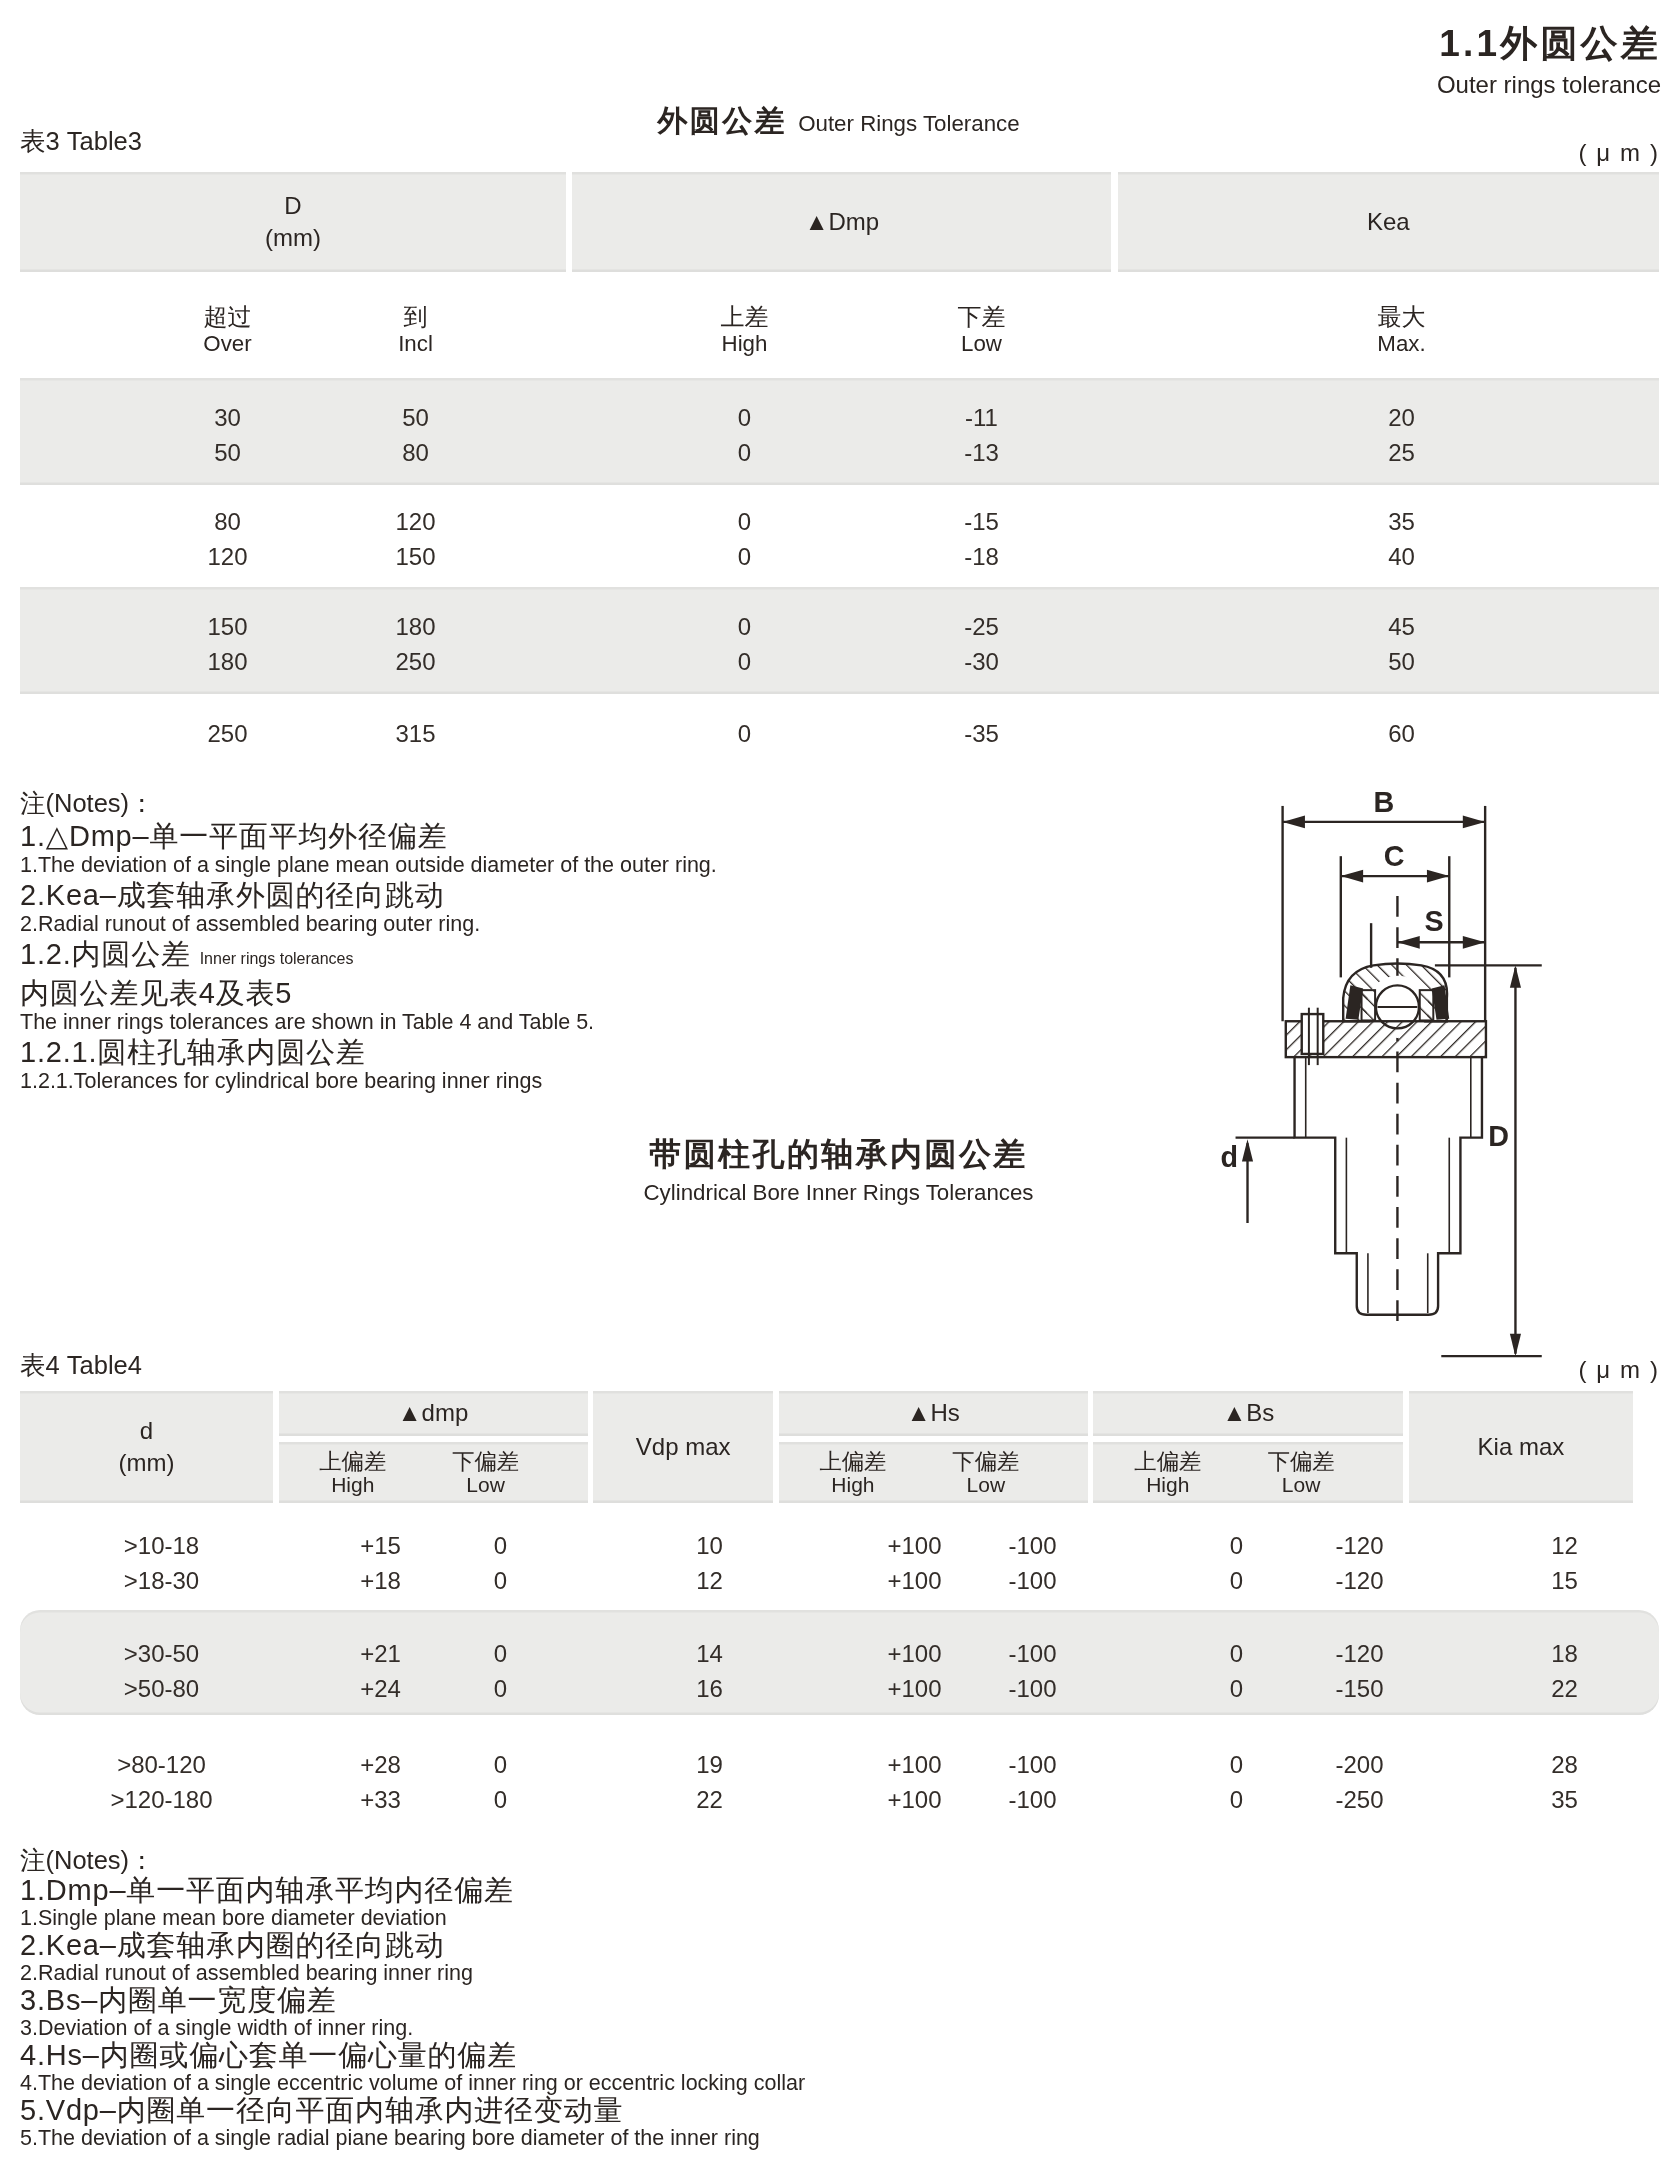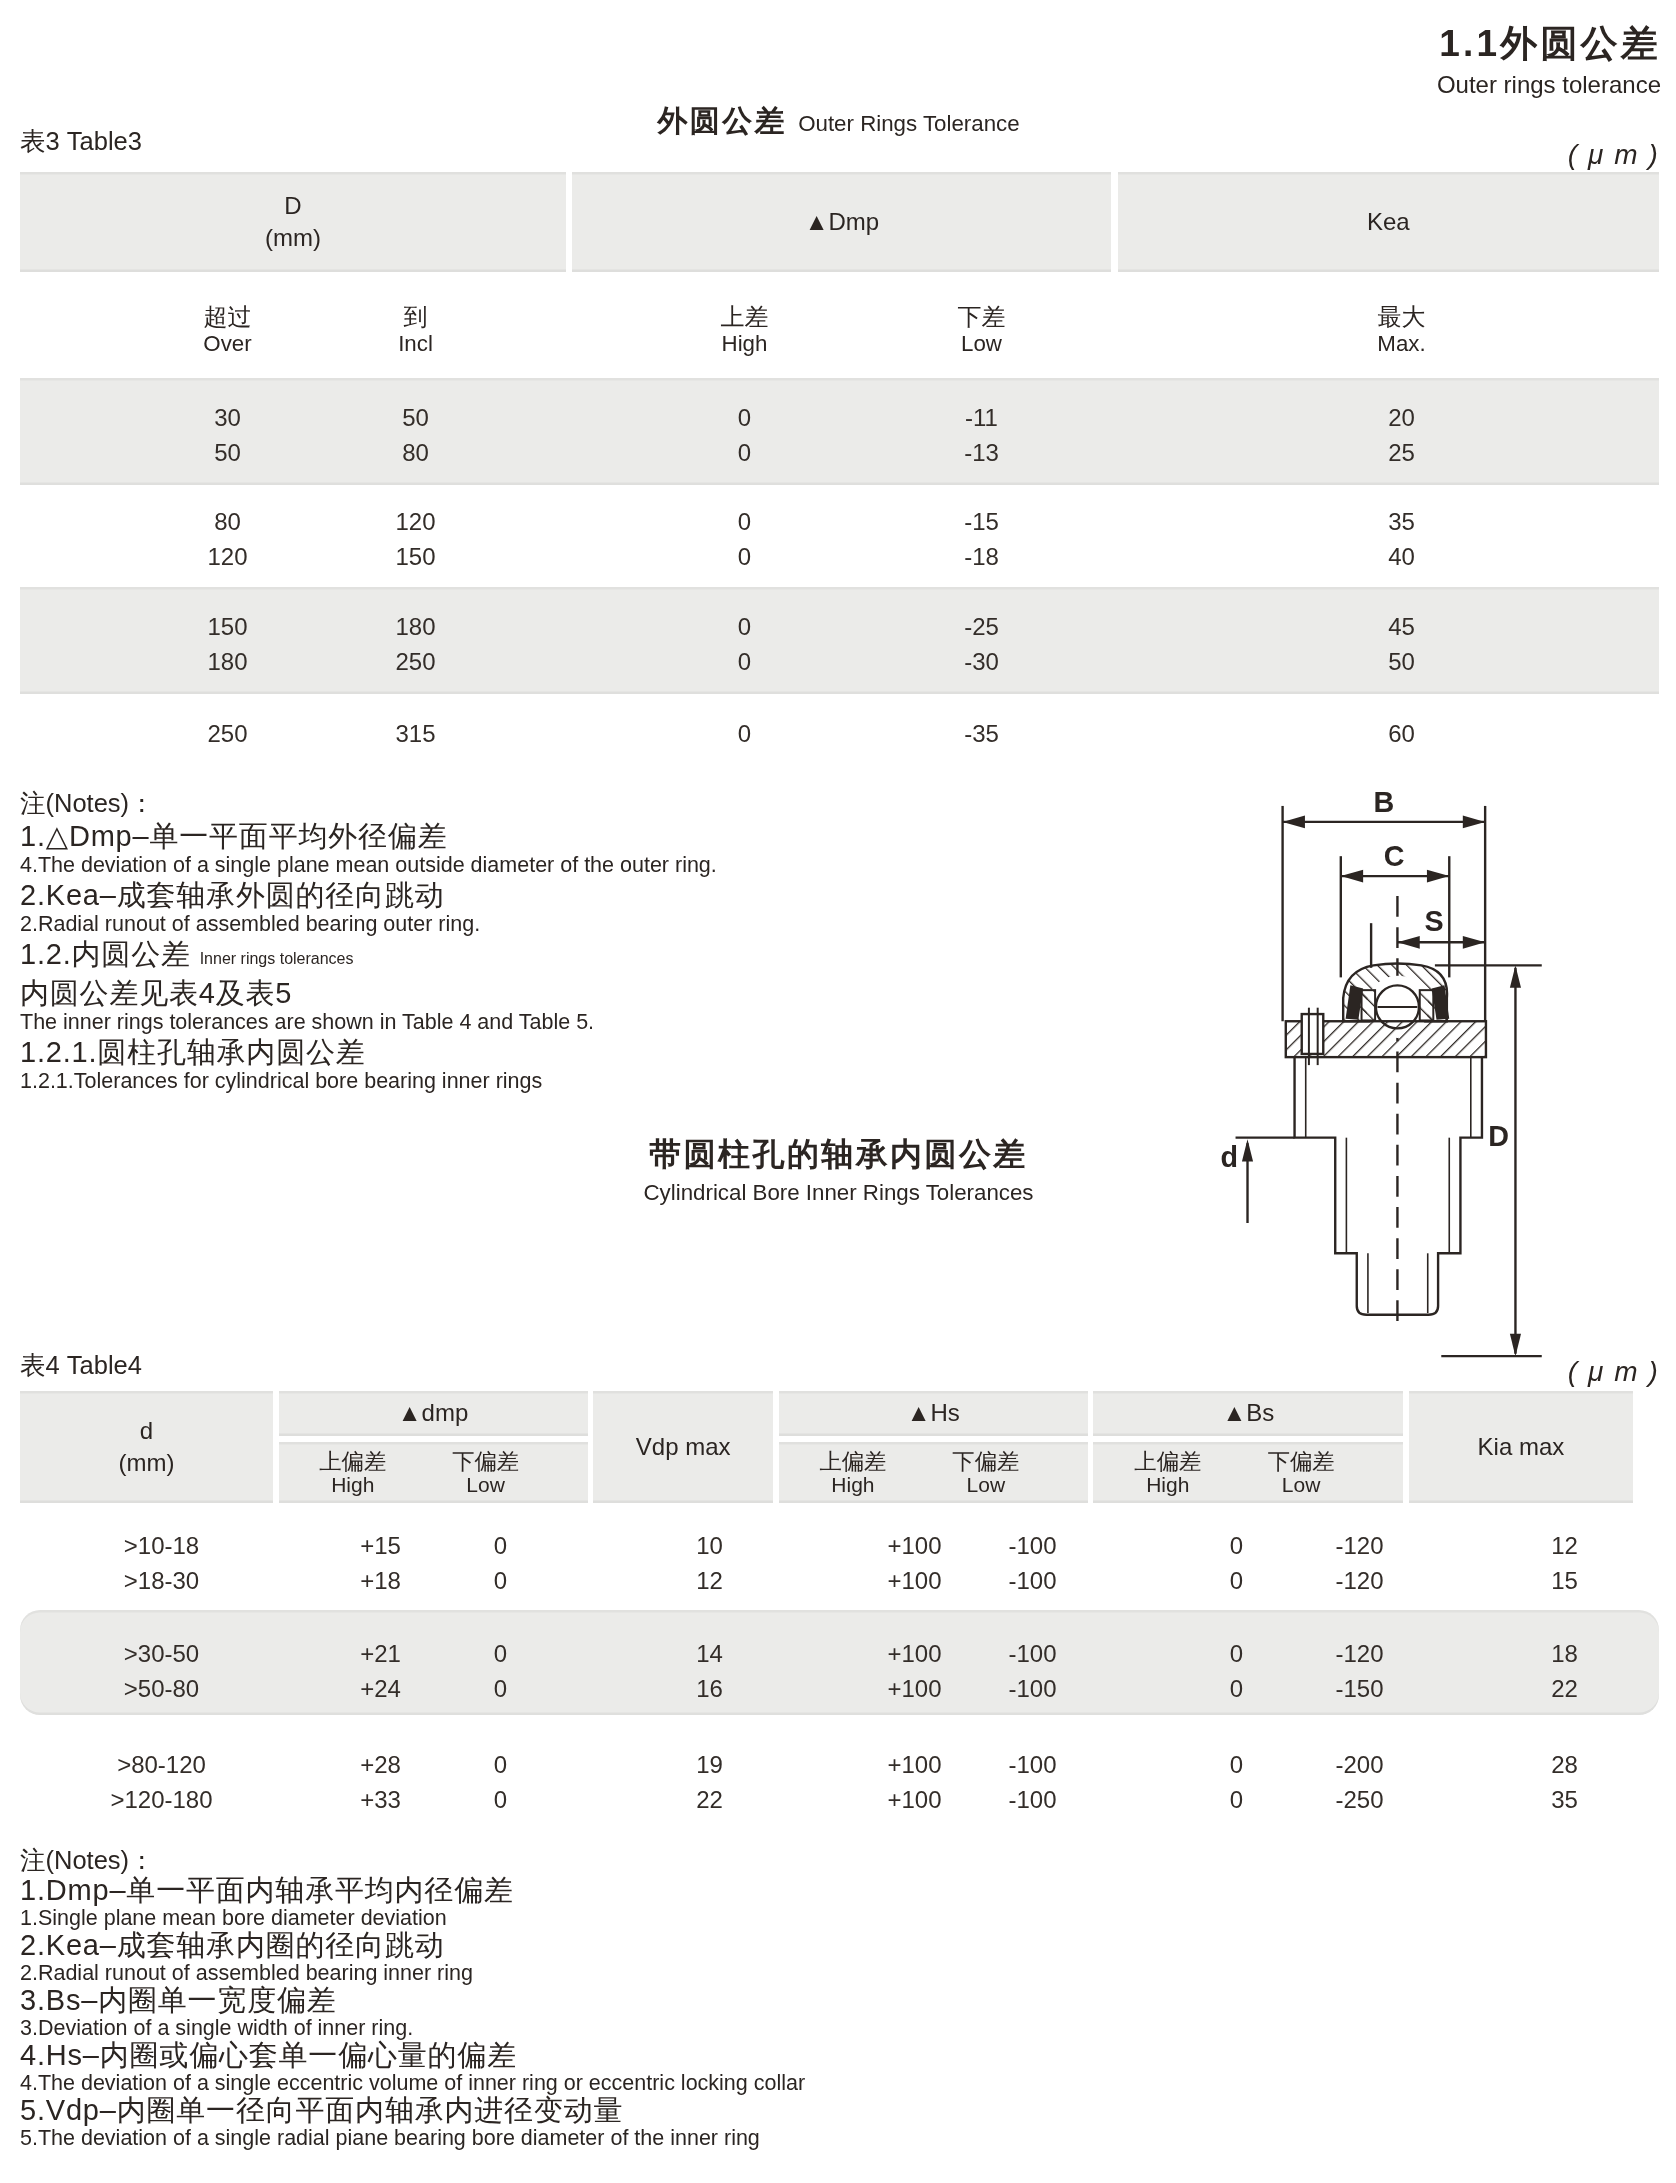--- a/index.html
+++ b/index.html
@@ -9,21 +9,21 @@
   .zh{font-family:"Liberation Sans","DejaVu Sans",sans-serif;}
   
   .corner{top:19px;right:16px;text-align:right;}
   .corner .l1{font-size:37px;font-weight:bold;letter-spacing:3.2px;}
   .corner .l2{font-size:24px;margin-top:1.6px;}
   
   .sec-title{top:101px;left:0;width:1677px;text-align:center;}
   .sec-title .t-zh{font-size:30px;font-weight:bold;letter-spacing:2.4px;}
   .sec-title .t-en{font-size:22.3px;margin-left:11.2px;}
   .tbl-label{font-size:25.5px;}
-  .um{font-size:28px;letter-spacing:1.6px;font-style:italic;}
+  .um{font-size:24px;letter-spacing:1.6px;}
   
   .hrow{left:20px;width:1639px;display:flex;gap:6.4px;}
   .hbox{background:#ebebe9;display:flex;flex-direction:column;align-items:center;justify-content:center;
         font-size:24px;box-shadow:inset 0 2.4px 0 rgba(0,0,0,0.045), inset 0 -2.4px 0 rgba(0,0,0,0.055);}
   .hbox .sub{margin-top:3.2px;}
   
   .cell{position:absolute;width:207px;text-align:center;}
   .sh .czh{font-size:24px;line-height:29px;}
   .sh .cen{font-size:22.3px;line-height:25.5px;}
   .trow{position:relative;height:35px;font-size:24px;line-height:35px;color:#332d29;}
@@ -166,21 +166,21 @@
         <span class="cell c2">315</span>
         <span class="cell c3">0</span>
         <span class="cell c4">-35</span>
         <span class="cell c5">60</span>
     </div>
   </div>
 
   <div class="abs notes" style="top:787px;">
     <div class="nt zh">注(Notes)：</div>
     <div class="nzh zh">1.△Dmp–单一平面平均外径偏差</div>
-    <div class="nen">4.The deviation of a single plane mean outside diameter of the outer ring.</div>
+    <div class="nen">1.The deviation of a single plane mean outside diameter of the outer ring.</div>
     <div class="nzh zh">2.Kea–成套轴承外圆的径向跳动</div>
     <div class="nen">2.Radial runout of assembled bearing outer ring.</div>
     <div class="nzh zh"><span>1.2.内圆公差</span> <span class="inlineen">Inner rings tolerances</span></div>
     <div class="nzh zh">内圆公差见表4及表5</div>
     <div class="nen">The inner rings tolerances are shown in Table 4 and Table 5.</div>
     <div class="nzh zh">1.2.1.圆柱孔轴承内圆公差</div>
     <div class="nen">1.2.1.Tolerances for cylindrical bore bearing inner rings</div>
   </div>
 
   <svg class="abs" style="left:1197px;top:786px;" width="479" height="622" viewBox="0 0 600 780">

